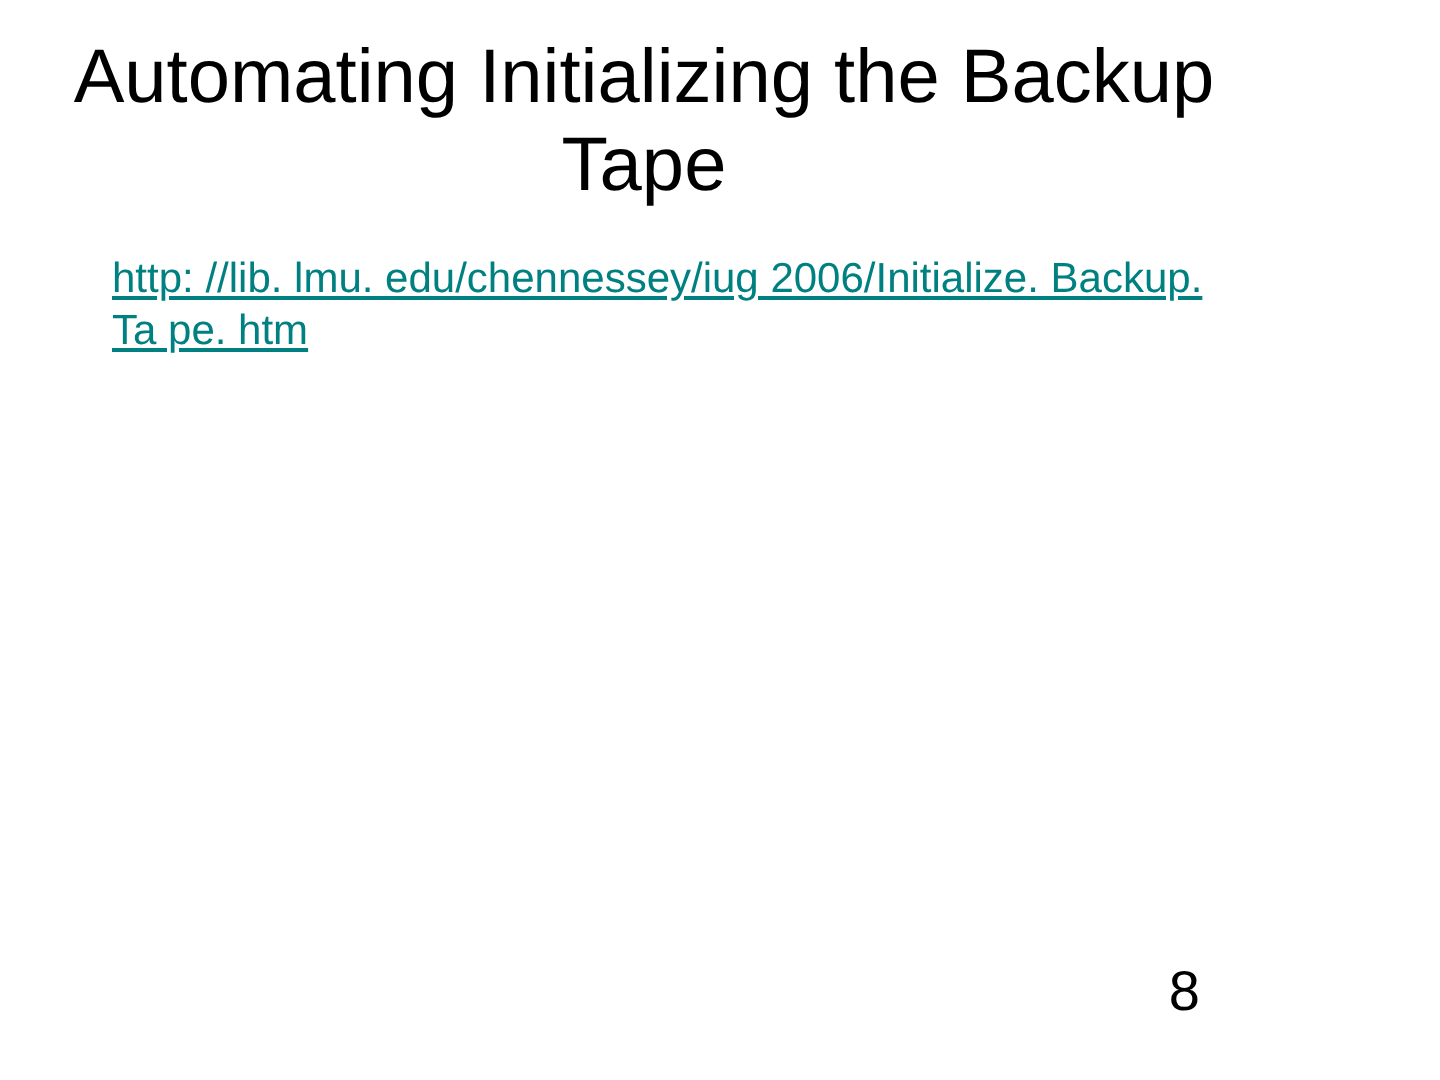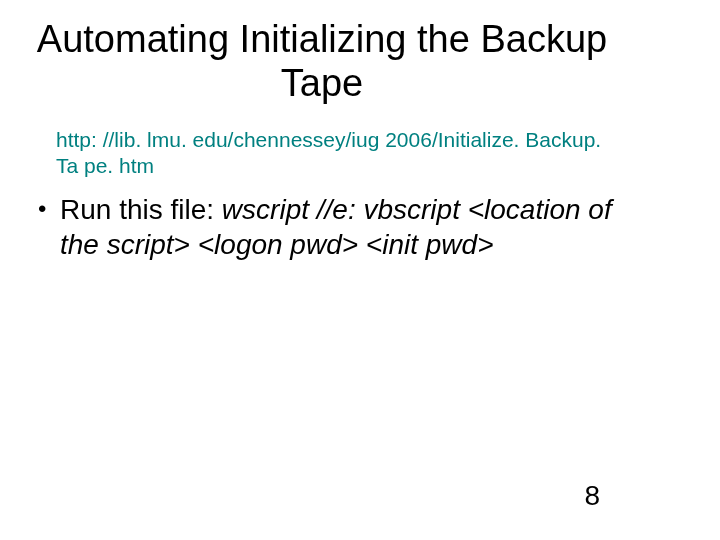--- a/index.html
+++ b/index.html
@@ -45,20 +45,21 @@
     top: 0;
     font-size: 24px;
     line-height: 1.4;
   }
   .sublink {
     display: block;
     margin: 2px 0 14px 26px;
     font-size: 21px;
     line-height: 1.2;
     color: #008080;
+    text-decoration: underline;
     word-break: break-word;
     cursor: pointer;
   }
   .italic {
     font-style: italic;
   }
   .pagenum {
     position: absolute;
     right: 44px;
     bottom: 28px;
@@ -68,21 +69,16 @@
 </head>
 <body>
 
 <div class="slide">
 
   <h1 class="title">Automating Initializing the Backup Tape</h1>
 
 
   <a class="sublink">http: //lib. lmu. edu/chennessey/iug 2006/Initialize. Backup. Ta pe. htm</a>
 
-  <ul class="top">
-    <li>
-      <span>Run this file: </span><span class="italic">wscript //e: vbscript &lt;location of the script&gt; &lt;logon pwd&gt; &lt;init pwd&gt;</span>
-    </li>
-  </ul>
 
   <div class="pagenum">8</div>
 
 </div>
 
 </body></html>

